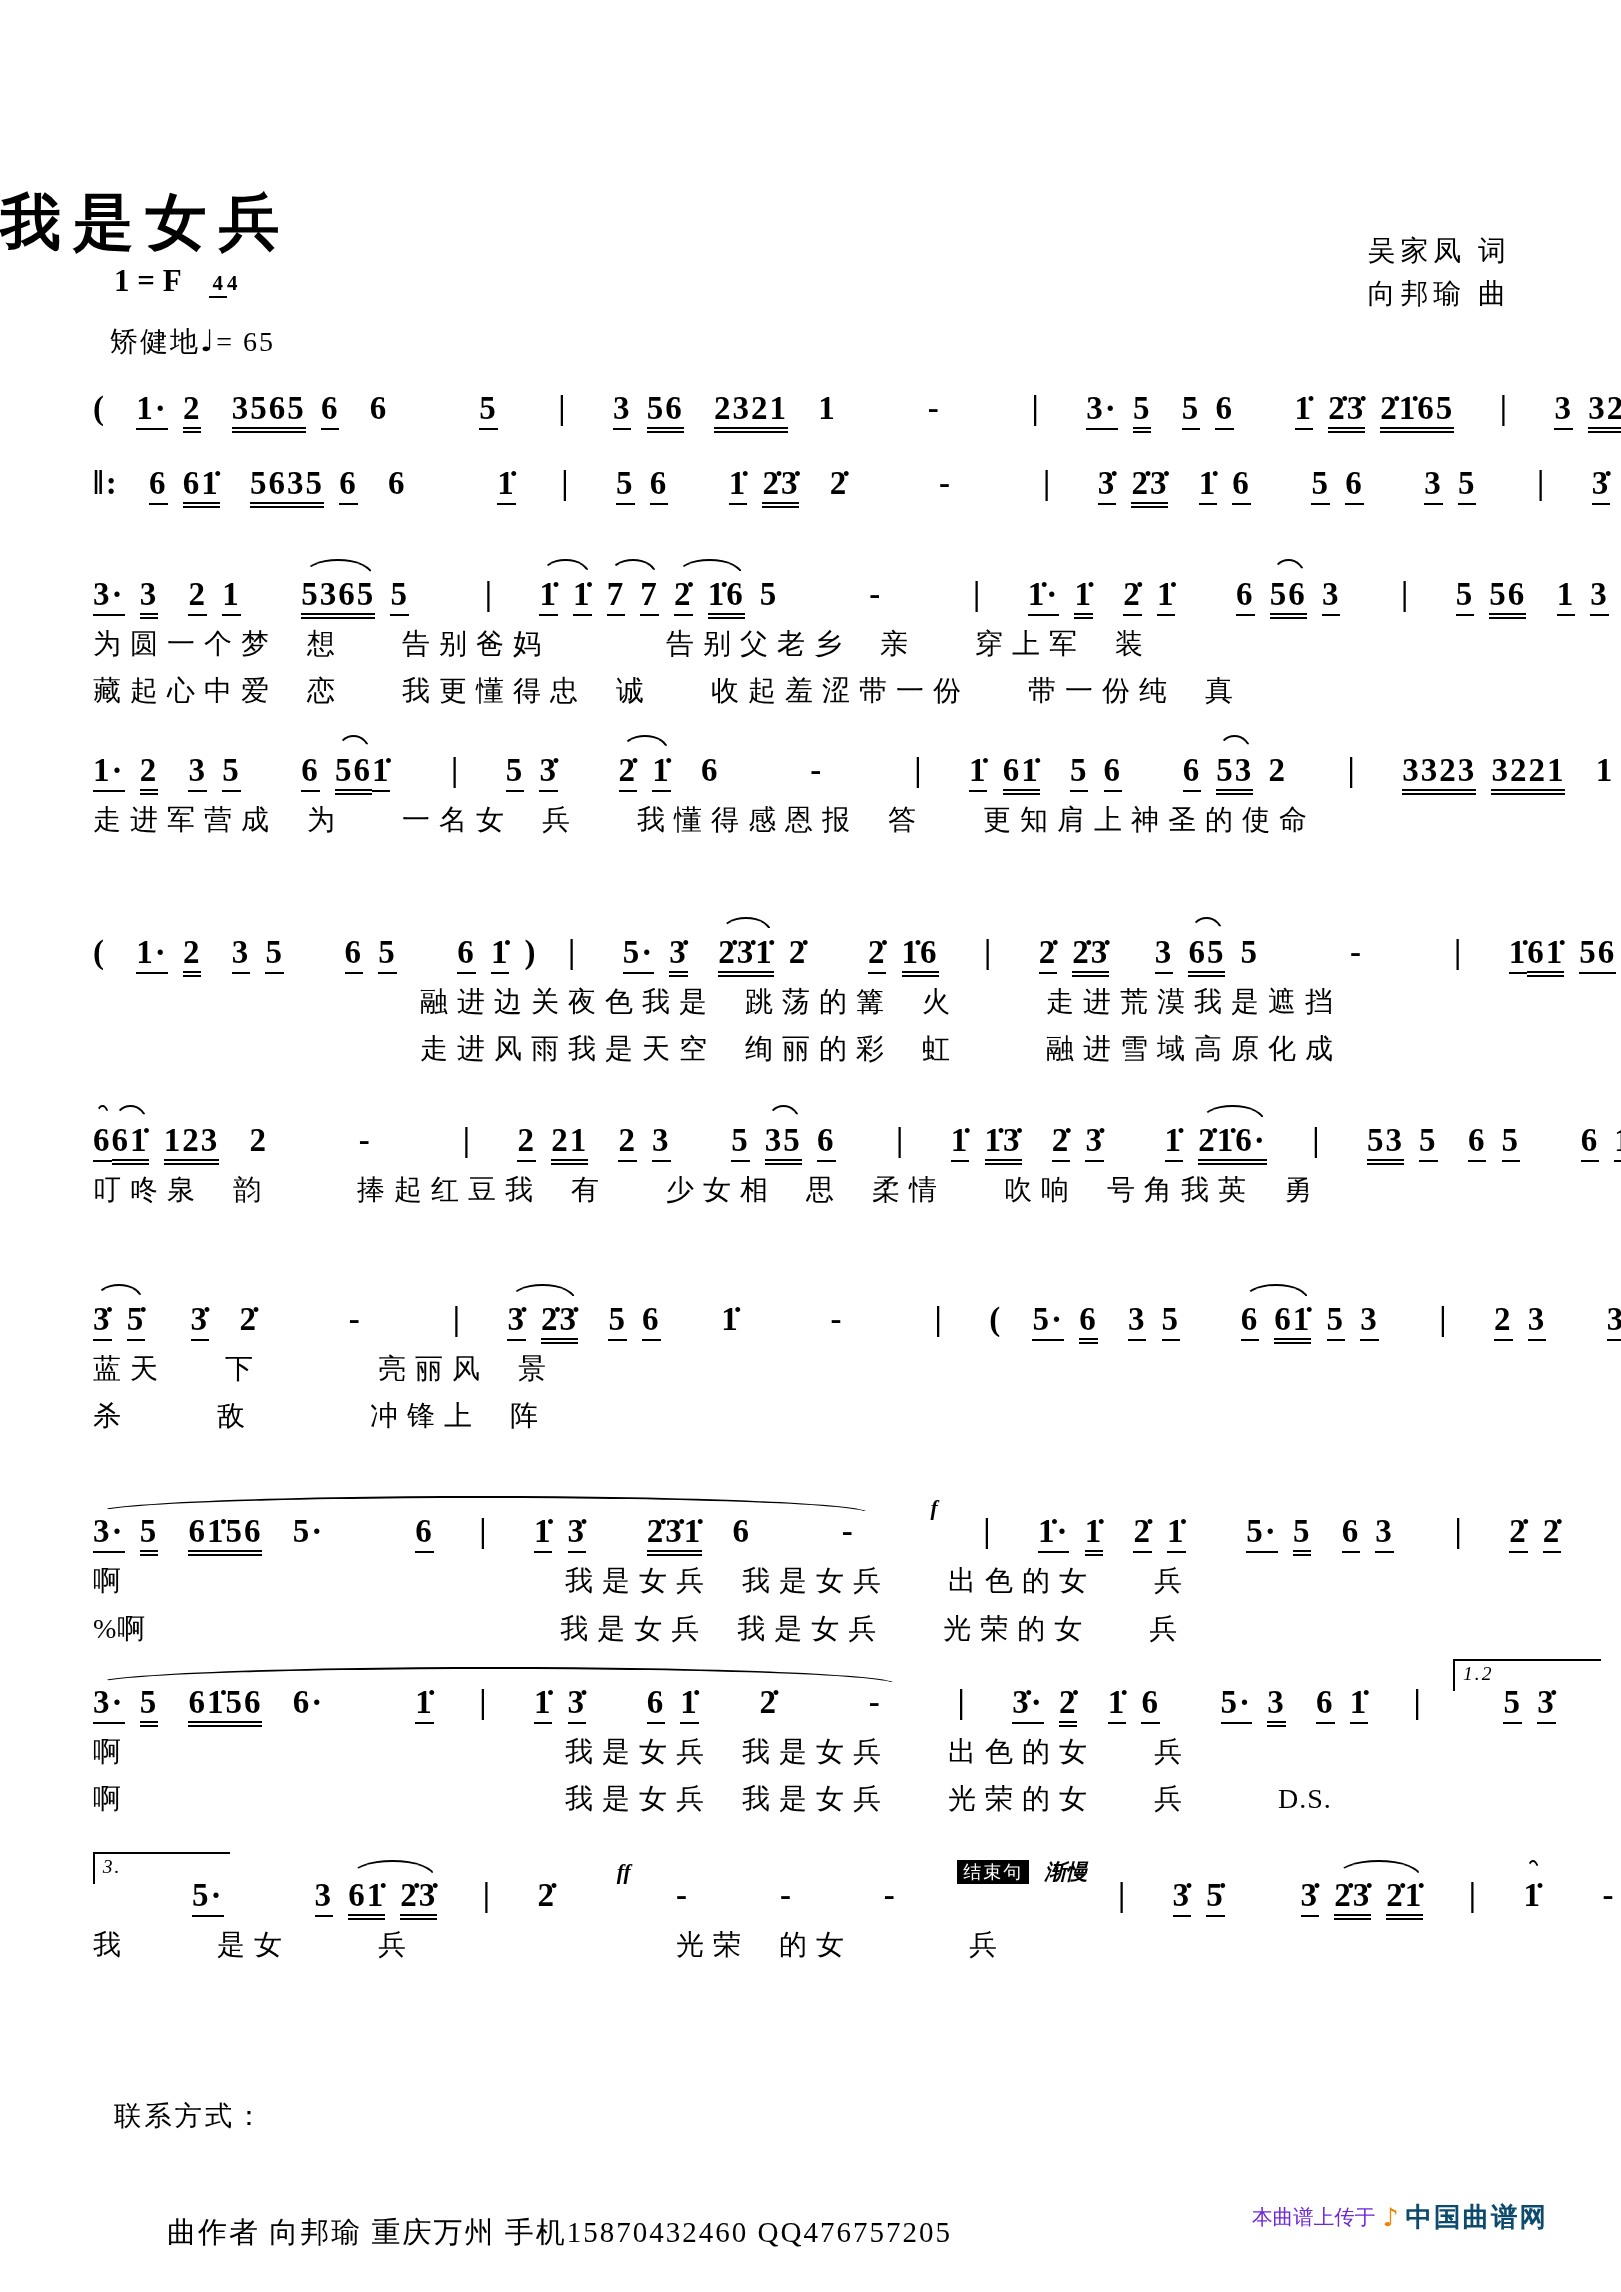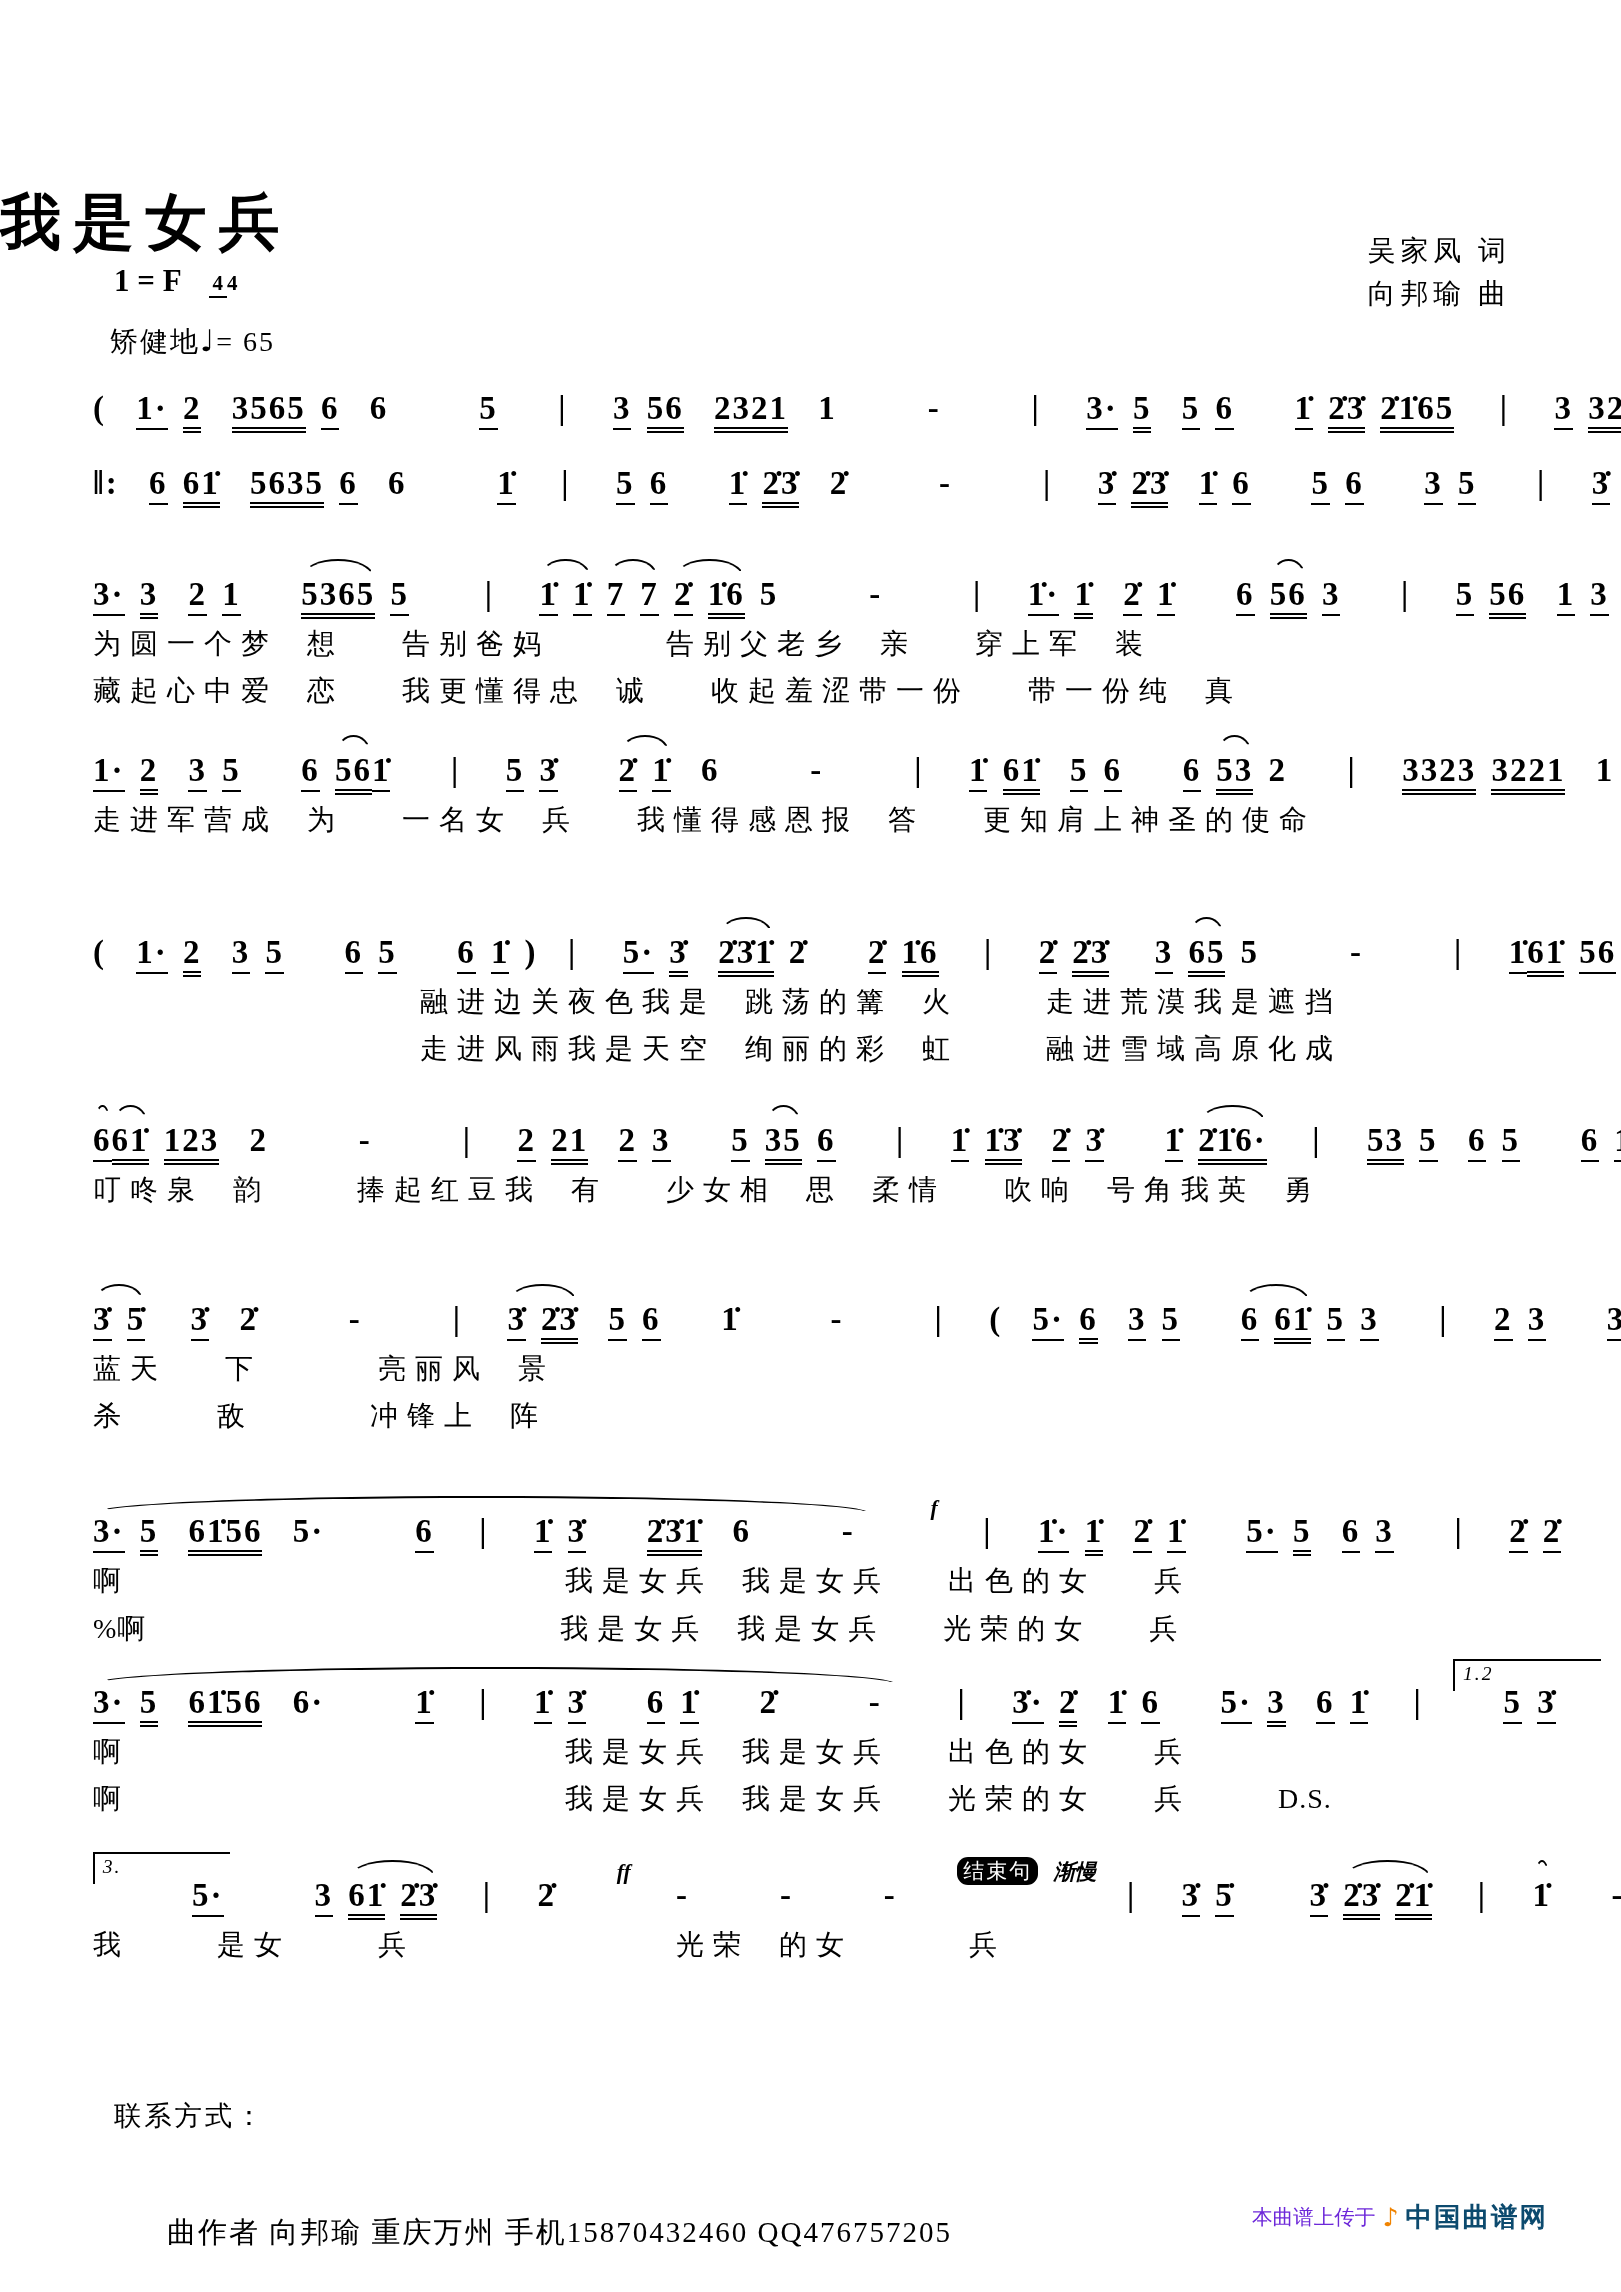--- a/index.html
+++ b/index.html
@@ -27,22 +27,22 @@
   .sys5{top:912px} .sys6{top:1100px} .sys7{top:1279px} .sys8{top:1475px}
   .sys9{top:1642px} .sys10{top:1835px}
 
   .u1 { border-bottom:2.9px solid #000; padding-bottom:2px; }
   .u2 { border-bottom:6.9px double #000; padding-bottom:1px; }
   .slur { position:relative; display:inline-block; }
   .slur::before { content:""; position:absolute; left:2px; right:2px; top:-14.7px; height:12.7px;
                   border:2.9px solid transparent; border-top-color:#000;
                   border-radius:50% 50% 0 0 / 100% 100% 0 0; }
   .dyn { font-size:21.6px; font-style:italic; font-weight:bold; vertical-align:27.4px; letter-spacing:0; }
-  .boxed { font-size:21px; background:#000; color:#fff; padding:2px 5.9px;
-           vertical-align:27.4px; font-weight:normal; letter-spacing:2px;border-radius:11px; }
+  .boxed { font-size:18px; background:#000; color:#fff; padding:2px 5.9px;
+           vertical-align:27.4px; font-weight:normal; letter-spacing:2px; }
   .volta { font-size:19.6px; font-style:italic; font-weight:normal; vertical-align:33px;
            border-left:2.9px solid #000; border-top:2.9px solid #000;
            padding:2px 108px 7.8px 7.8px; margin-right:-98px; }
 
   .contact { position:absolute; left:114px; top:2098px; font-size:27.4px; letter-spacing:2.9px; }
   .composer { position:absolute; left:167px; top:2213px; font-size:29px; letter-spacing:2px; }
   .site { position:absolute; right:73px; top:2199px; font-size:20.6px;
           display:flex; align-items:center; gap:6.9px; }
   .site .upload-note { color:#6d28d9; }
   .site .note-icon { font-size:25.5px; font-weight:bold; font-family:"DejaVu Sans",sans-serif; }

